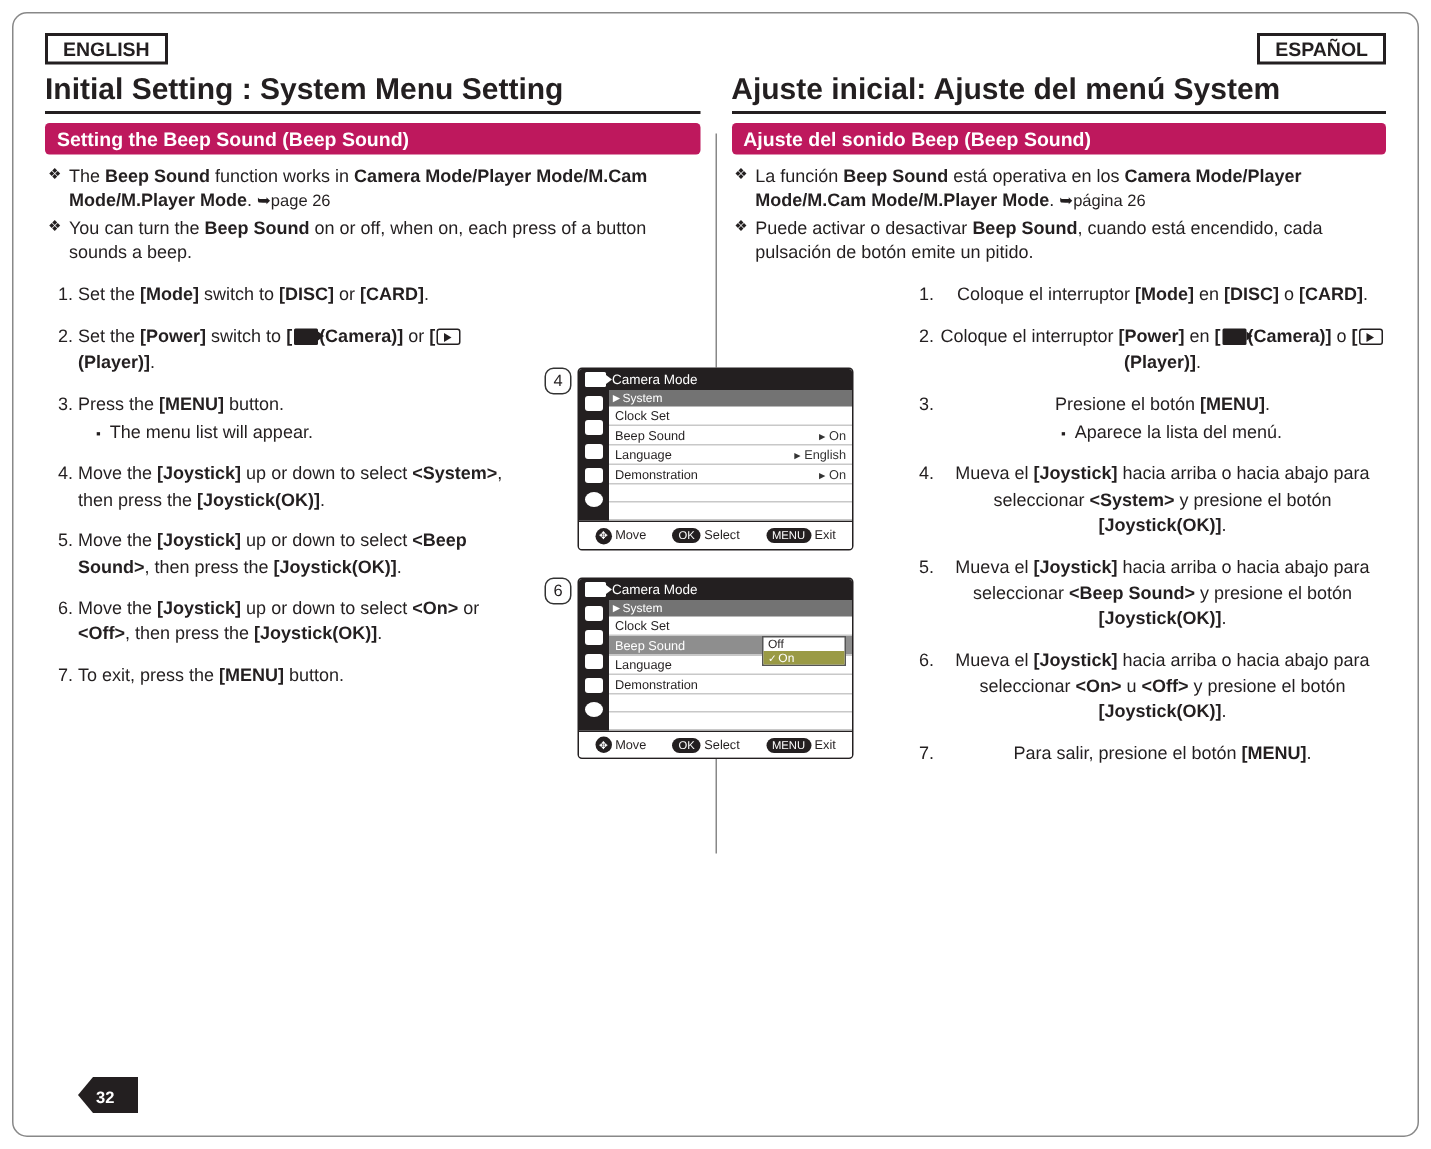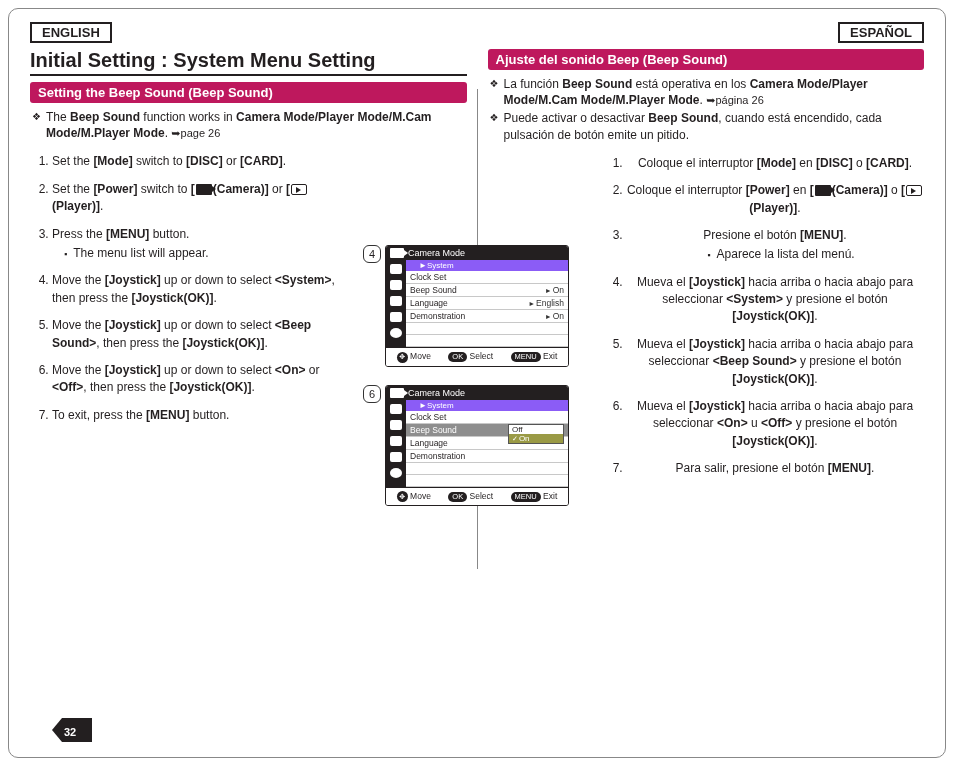--- a/index.html
+++ b/index.html
@@ -84,21 +84,21 @@
   }
   .osd-body { display: flex; }
   .osd-sidebar {
     width: 20px; background: #231f20; display: flex; flex-direction: column;
     align-items: center; padding: 4px 0; gap: 6px;
   }
   .osd-sidebar .sic { width: 12px; height: 10px; background: #fff; border-radius: 2px; }
   .osd-sidebar .sic.gear { border-radius: 50%; }
   .osd-menu { flex: 1; }
   .osd-crumb {
-    background: #8b5cf6; color: #fff; padding: 1px 13px; font-size: 8px;
+    background: #737373; color: #fff; padding: 1px 1px; font-size: 8px;
   }
   .osd-row {
     display: flex; justify-content: space-between; padding: 1px 4px;
     border-bottom: 1px solid #c8c8c8; font-size: 8.5px; min-height: 12px; text-align: right;
   }
   .osd-row.selected { background: #8e8e8e; color: #fff; }
   .osd-row:last-of-type { border-bottom: 1px solid #c8c8c8; }
   .osd-right { color: #333; font-size: 8.5px; }
   .osd-right.play::before { content: "►"; font-size: 7px; margin-right: 1px; }
   .osd-opt-box {
@@ -152,39 +152,43 @@
 
 <div class="columns">
 
   <div class="col left">
     <h1 class="section-title">Initial Setting : System Menu Setting</h1>
     <div class="subhead">Setting the Beep Sound (Beep Sound)</div>
     <ul class="bullets">
       <li>
         <span>The </span><span class="bold">Beep Sound</span><span> function works in </span><span class="bold">Camera Mode/Player Mode/M.Cam Mode/M.Player Mode</span><span>. </span><span class="ref pgref-arrow">➥page 26</span>
       </li>
+      <li>
+        <span>You can turn the </span><span class="bold">Beep Sound</span><span> on or off, when on, each press of a button sounds a beep.</span>
+      </li>
     </ul>
     <ol class="steps">
       <li><span>Set the </span><span class="bold">[Mode]</span><span> switch to </span><span class="bold">[DISC]</span><span> or </span><span class="bold">[CARD]</span><span>.</span></li>
       <li><span>Set the </span><span class="bold">[Power]</span><span> switch to </span><span class="bold">[</span><span class="inline-cam"></span><span class="bold">(Camera)]</span><span> or </span><span class="bold">[</span><span class="inline-play"></span><span class="bold">(Player)]</span><span>.</span></li>
       <li><span>Press the </span><span class="bold">[MENU]</span><span> button.</span>
         <ul class="sub">
             <li>The menu list will appear.</li>
           </ul>
       </li>
       <li><span>Move the </span><span class="bold">[Joystick]</span><span> up or down to select </span><span class="bold">&lt;System&gt;</span><span>, then press the </span><span class="bold">[Joystick(OK)]</span><span>.</span></li>
       <li><span>Move the </span><span class="bold">[Joystick]</span><span> up or down to select </span><span class="bold">&lt;Beep Sound&gt;</span><span>, then press the </span><span class="bold">[Joystick(OK)]</span><span>.</span></li>
       <li><span>Move the </span><span class="bold">[Joystick]</span><span> up or down to select </span><span class="bold">&lt;On&gt;</span><span> or </span><span class="bold">&lt;Off&gt;</span><span>, then press the </span><span class="bold">[Joystick(OK)]</span><span>.</span></li>
       <li><span>To exit, press the </span><span class="bold">[MENU]</span><span> button.</span></li>
     </ol>
   </div>
 
   <div class="divider"></div>
 
   <div class="col right">
+    <h1 class="section-title">Ajuste inicial: Ajuste del menú System</h1>
     <div class="subhead">Ajuste del sonido Beep (Beep Sound)</div>
     <ul class="bullets">
       <li>
         <span>La función </span><span class="bold">Beep Sound</span><span> está operativa en los </span><span class="bold">Camera Mode/Player Mode/M.Cam Mode/M.Player Mode</span><span>. </span><span class="ref pgref-arrow">➥página 26</span>
       </li>
       <li>
         <span>Puede activar o desactivar </span><span class="bold">Beep Sound</span><span>, cuando está encendido, cada pulsación de botón emite un pitido.</span>
       </li>
     </ul>
     <ol class="steps">

